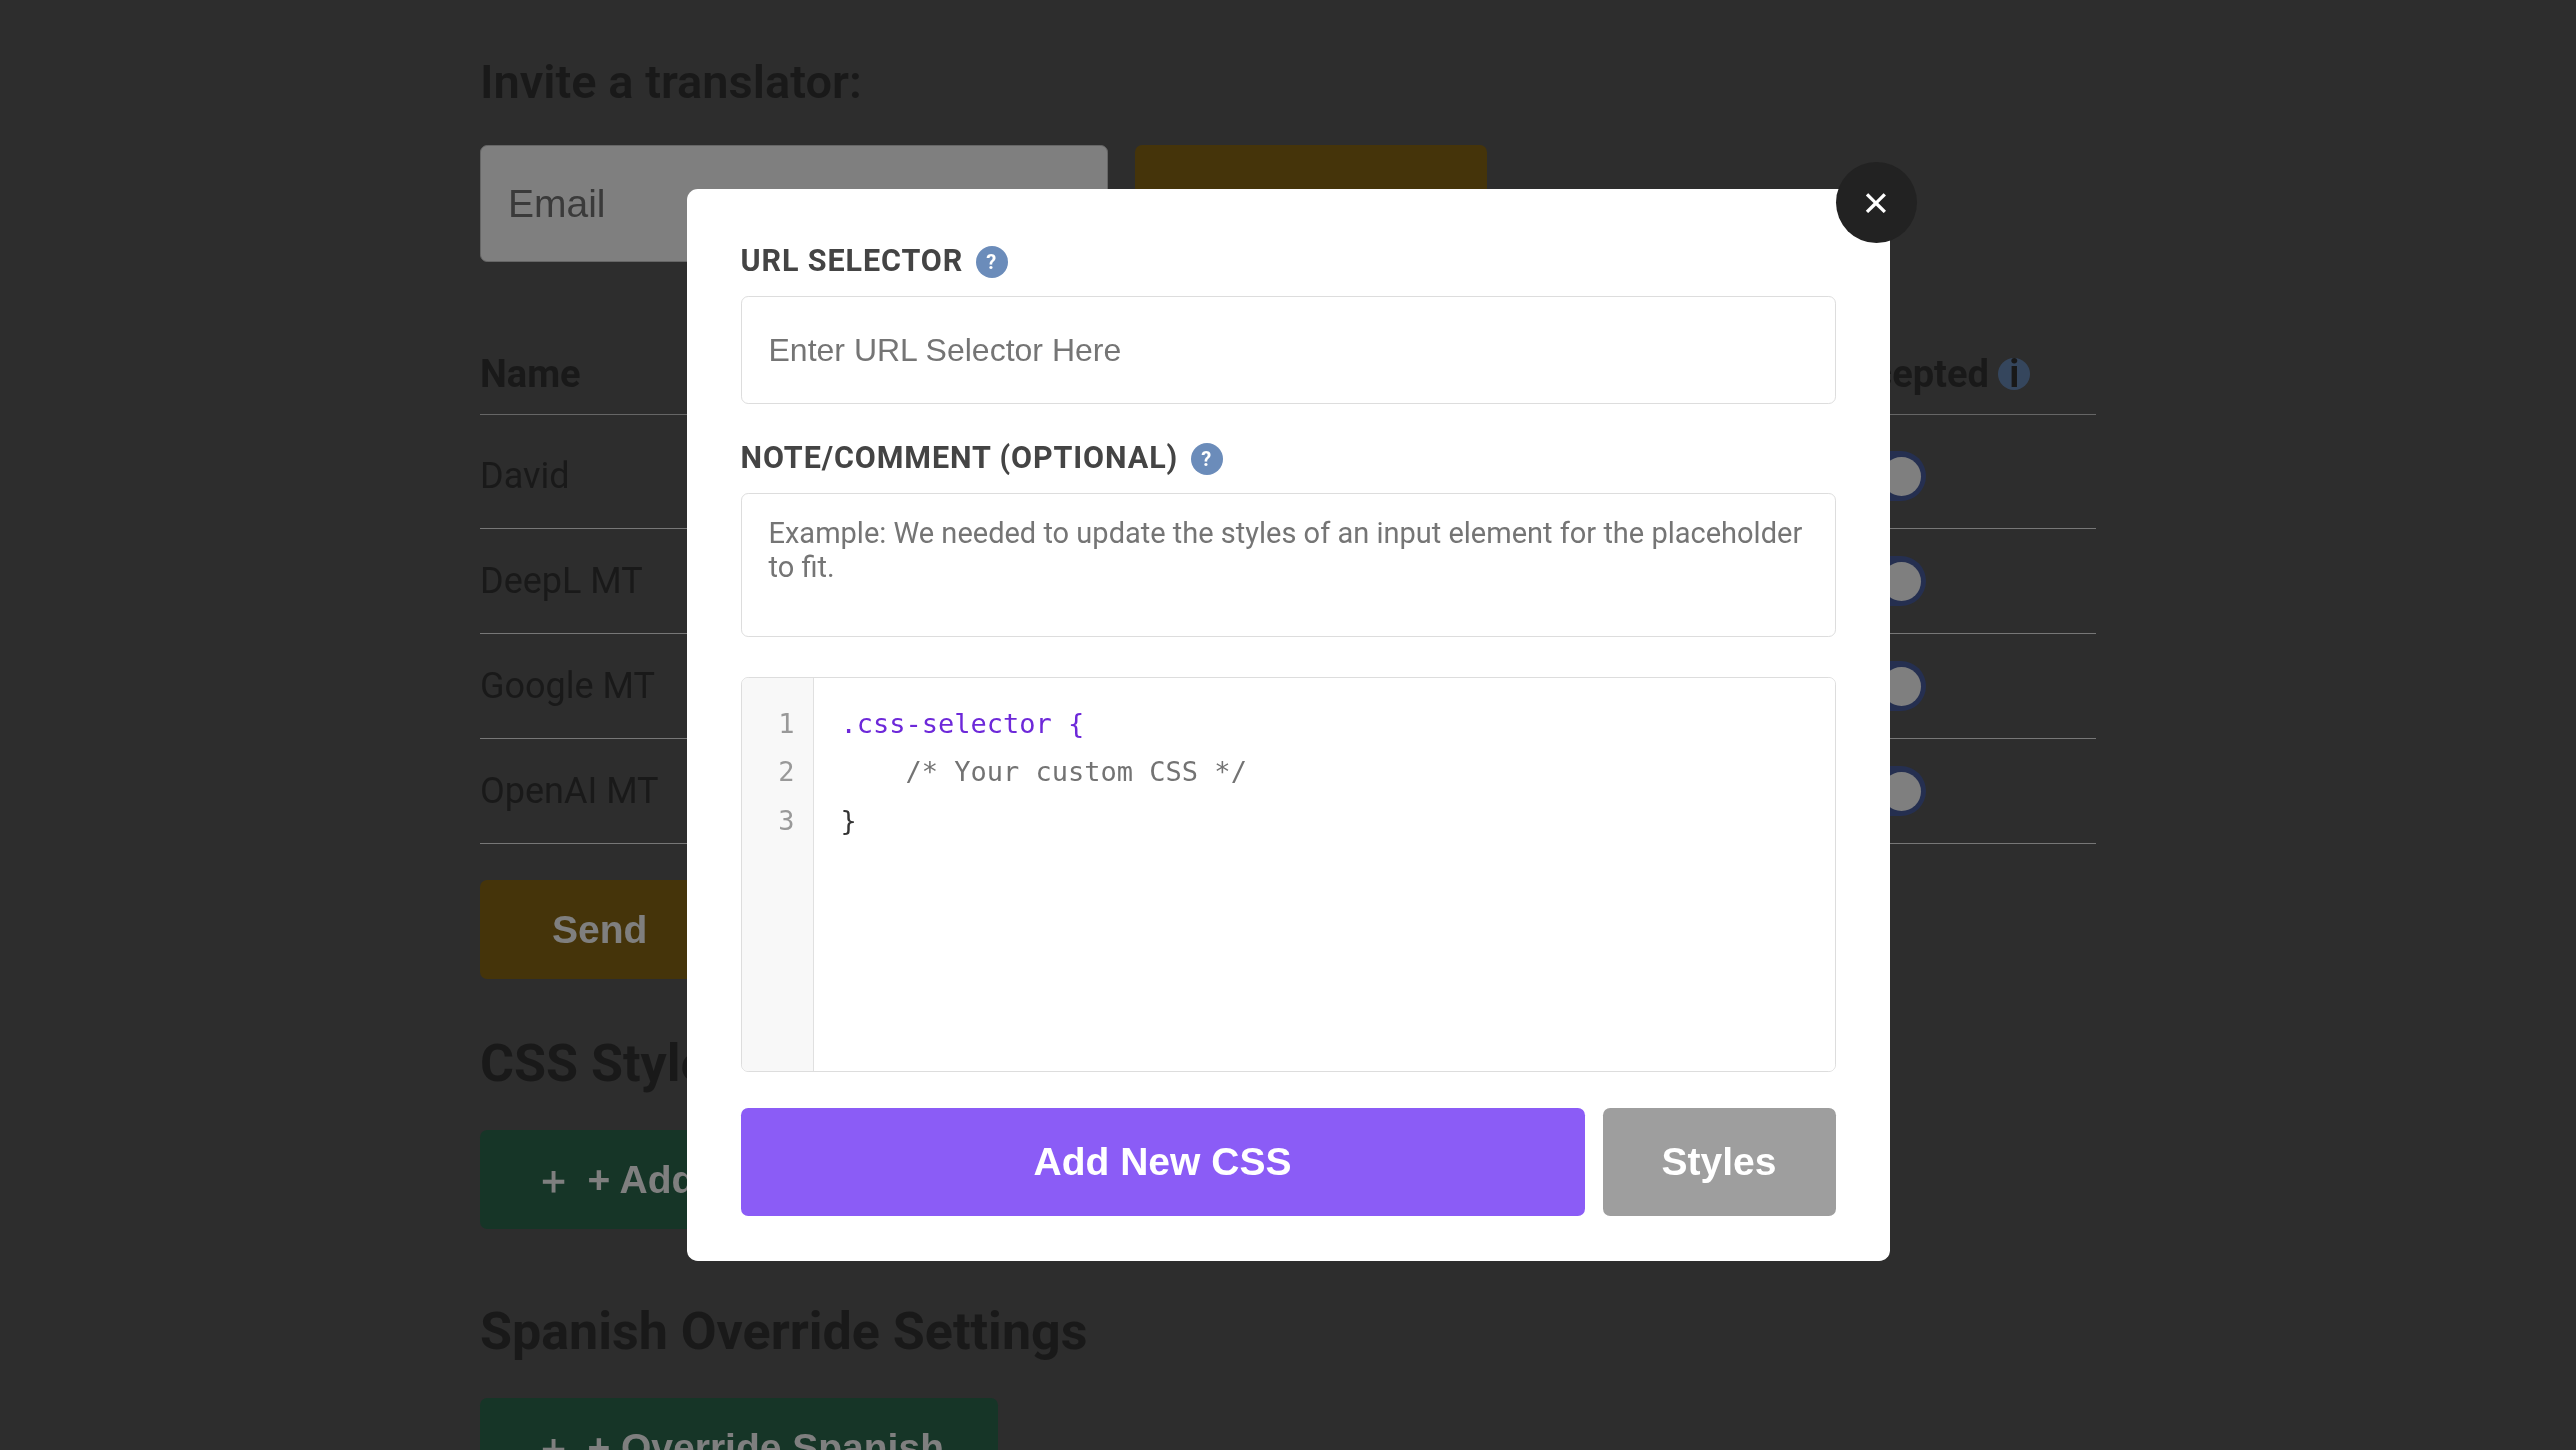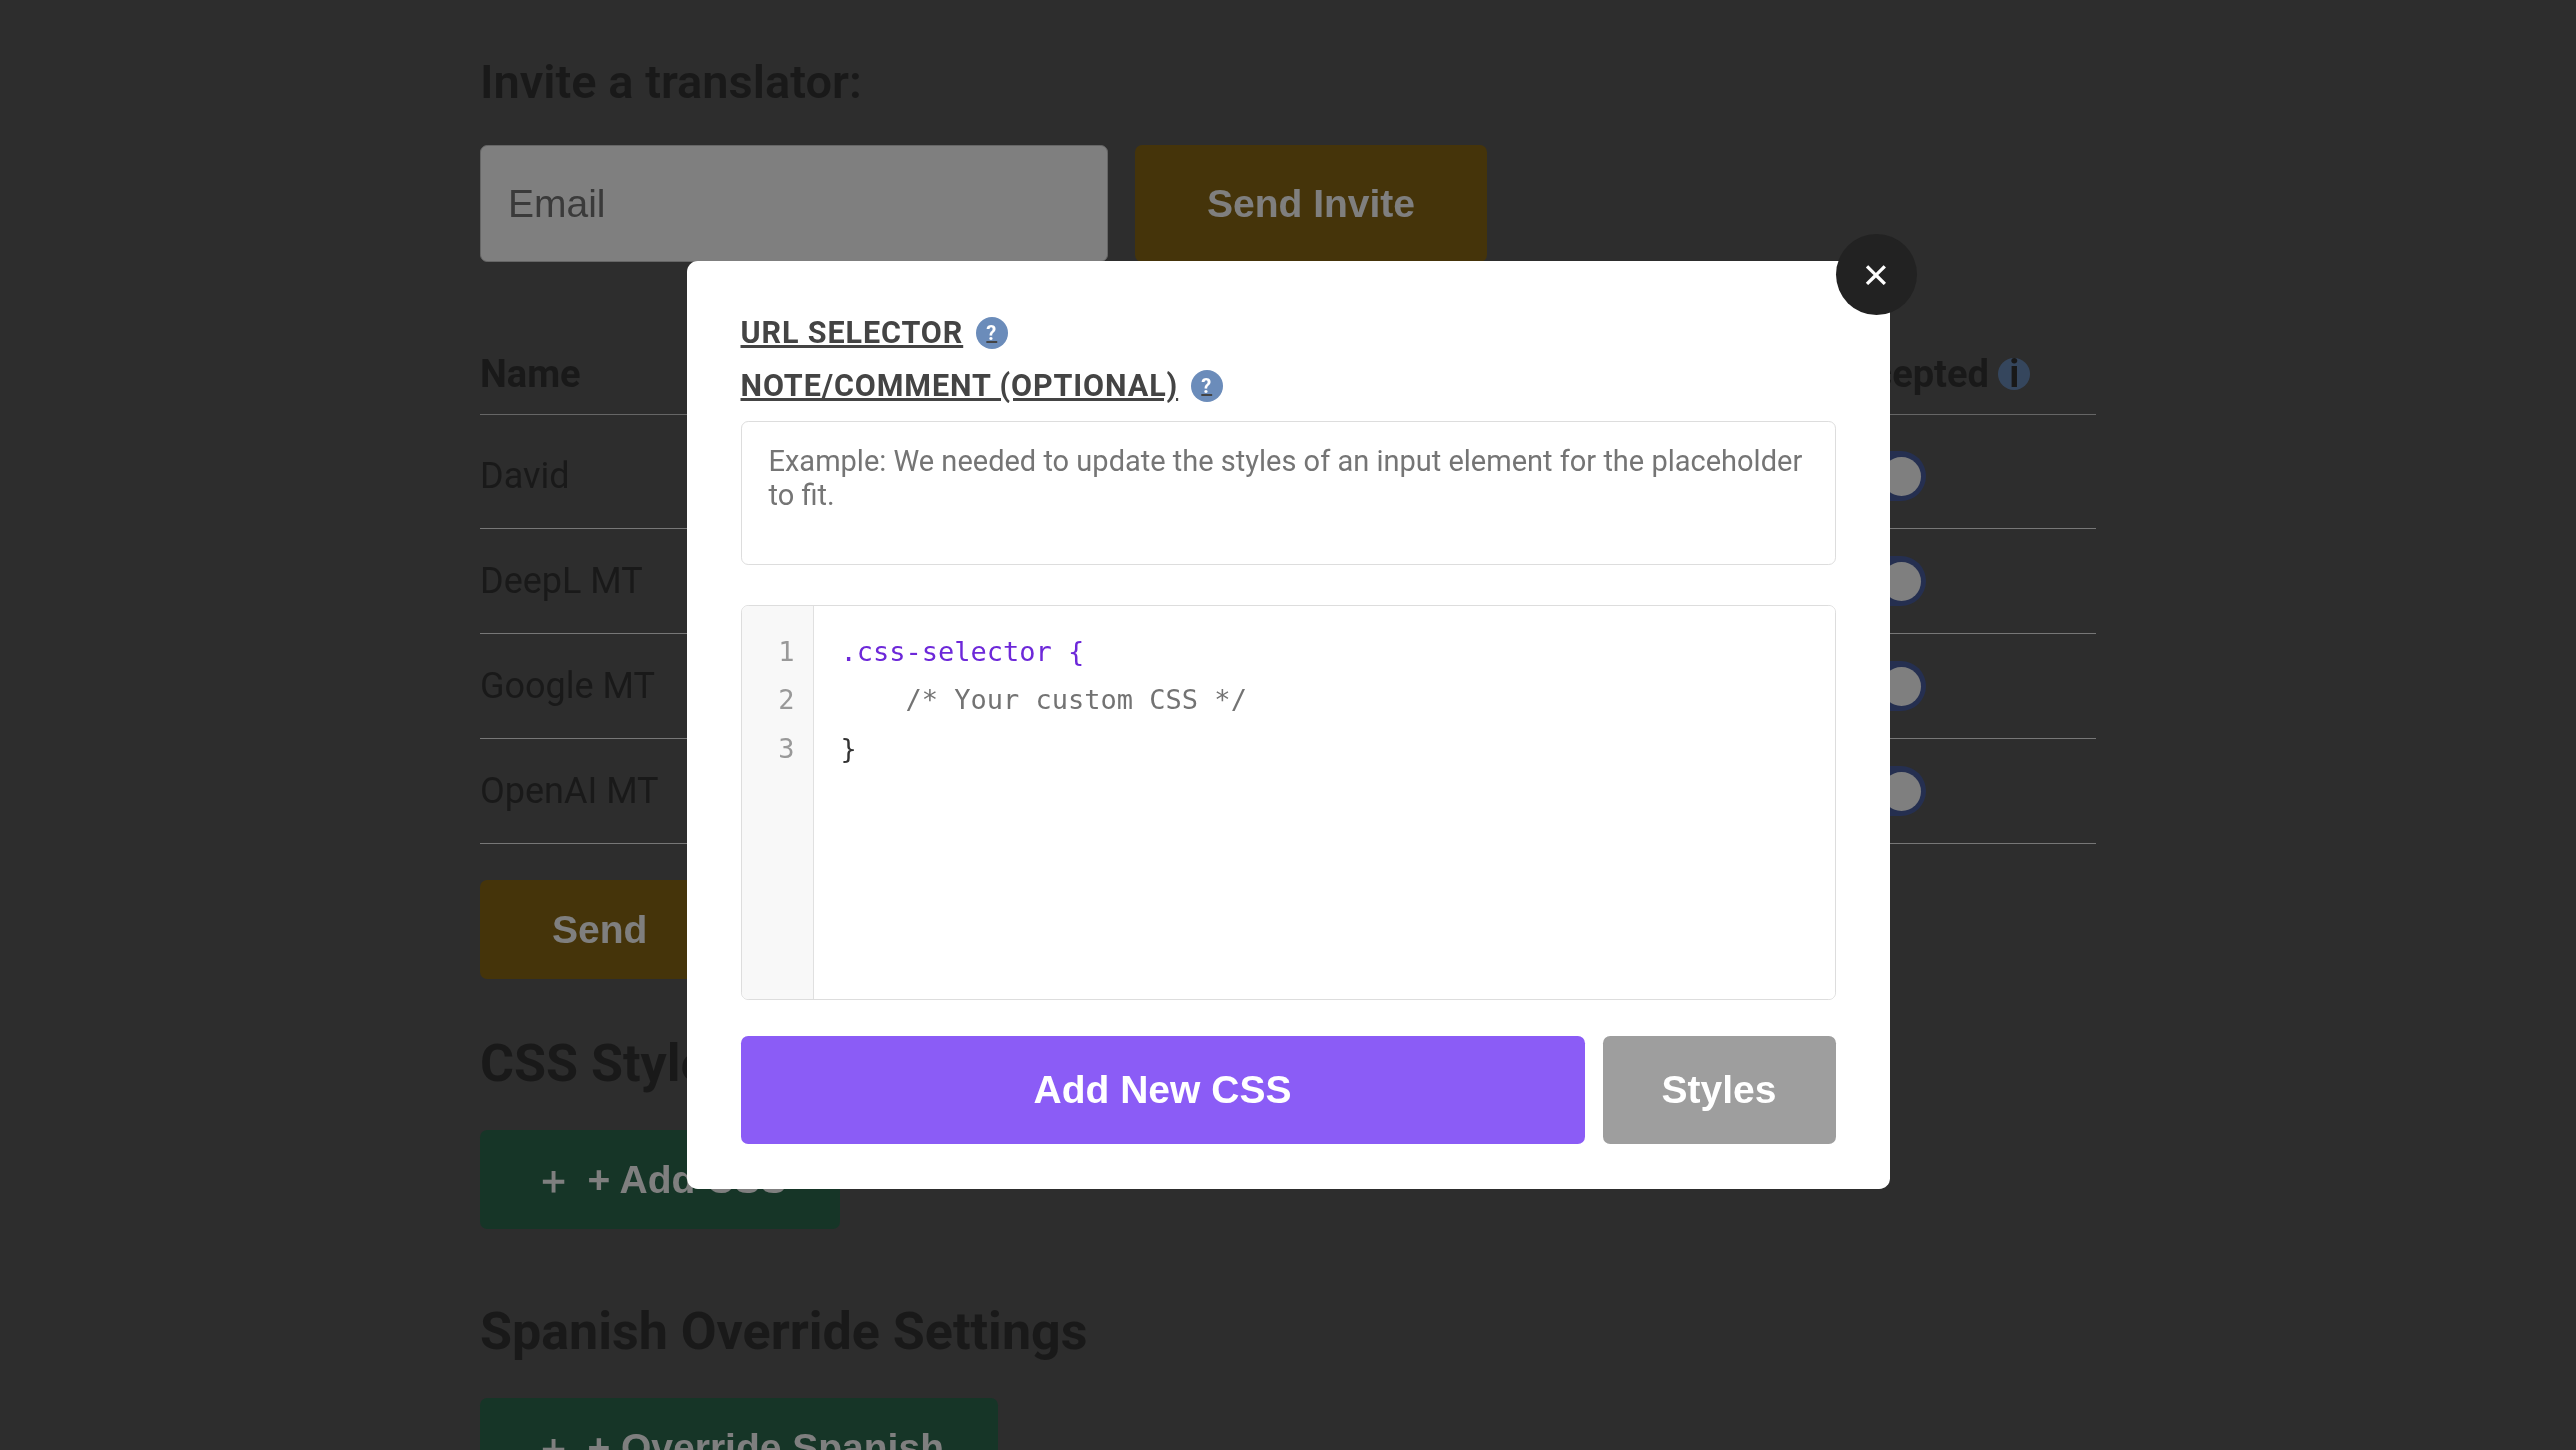--- a/index.html
+++ b/index.html
@@ -213,23 +213,22 @@
     }
 
     .modal-section-label {
       font-size: 30.5px;
       font-weight: 700;
       color: #444;
       text-transform: uppercase;
       letter-spacing: 0.9px;
       margin-bottom: 18px;
       display: flex;
-      align-items: center;
+      align-items: flex-end;
       gap: 12.6px;
-      text-decoration: underline;
     }
 
     .help-icon {
       width: 32px;
       height: 32px;
       background: #6b8cba;
       border-radius: 50%;
       color: white;
       font-size: 20px;
       font-weight: 700;
@@ -446,20 +445,21 @@
   <div class="modal">
 
     <button class="modal-close-btn">×</button>
 
     
     <div class="modal-section-label">
       <span>URL Selector</span>
       <span class="help-icon">?</span>
     </div>
 
+    <input class="url-selector-input" placeholder="Enter URL Selector Here" style="">
 
     
     <div class="modal-section-label">
       <span>NOTE/COMMENT (OPTIONAL)</span>
       <span class="help-icon">?</span>
     </div>
 
     <textarea class="note-textarea" placeholder="Example: We needed to update the styles of an input element for the placeholder to fit." style=""></textarea>
 
     

